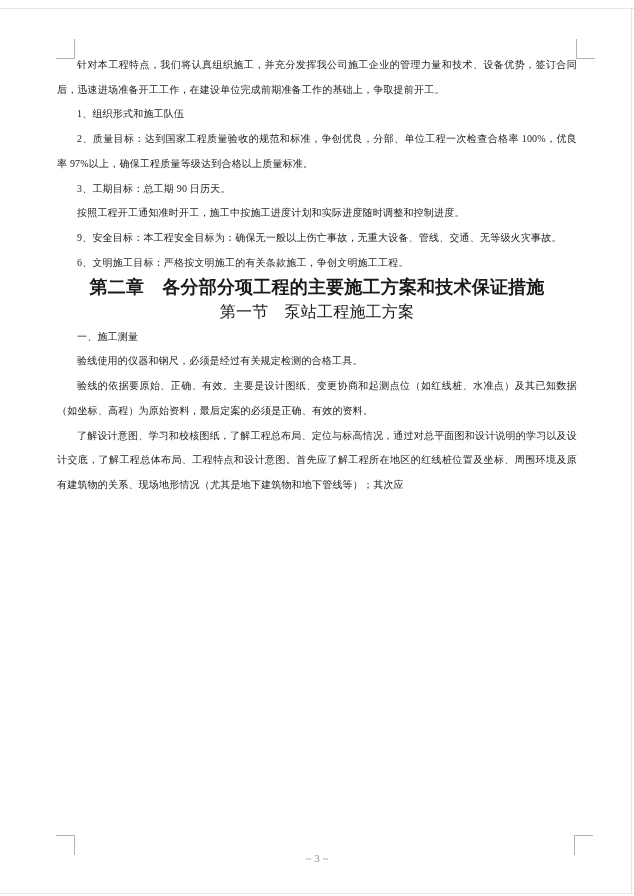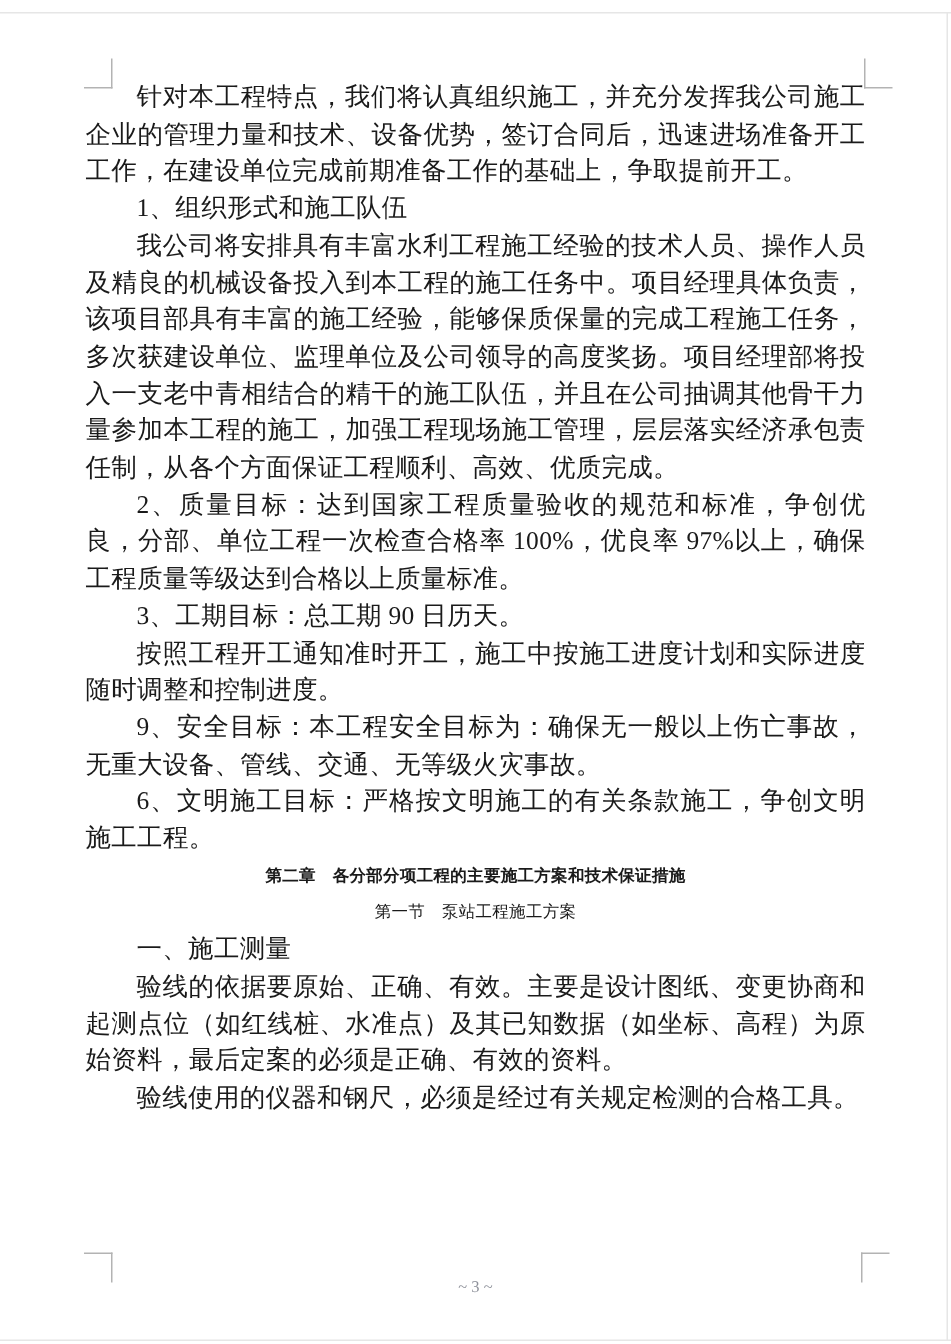--- a/index.html
+++ b/index.html
@@ -29,37 +29,37 @@
   .crop-mark.br { left: 574px; top: 835px; border-left: 1px solid #b3b3b3;  border-top: 1px solid #b3b3b3; }
 
   .content {
     position: absolute;
     left: 57px;
     top: 53px;
     width: 520px;
   }
   .para {
     margin: 0;
-    font-size: 17px;
+    font-size: 10px;
     line-height: 24.7px;
     color: #1a1a1a;
     text-align: justify;
     letter-spacing: 0.2px;
     word-break: break-all;
   }
   .para.body { text-indent: 2em; }
   .para.chapter-heading {
     text-align: center;
     font-weight: bold;
-    font-size: 11px;
+    font-size: 18px;
     text-indent: 0;
   }
   .para.section-heading {
     text-align: center;
-    font-size: 11px;
+    font-size: 16px;
     text-indent: 0;
   }
   .page-number {
     position: absolute;
     left: 0;
     top: 852px;
     width: 634px;
     text-align: center;
     font-size: 11px;
     color: #8e919a;
@@ -75,27 +75,27 @@
   <div class="edge edge-bottom"></div>
 
   <div class="crop-mark tl"></div>
   <div class="crop-mark tr"></div>
   <div class="crop-mark bl"></div>
   <div class="crop-mark br"></div>
 
   <div class="content">
       <p class="para body">针对本工程特点，我们将认真组织施工，并充分发挥我公司施工企业的管理力量和技术、设备优势，签订合同后，迅速进场准备开工工作，在建设单位完成前期准备工作的基础上，争取提前开工。</p>
       <p class="para body">1、组织形式和施工队伍</p>
-      <p class="para body">我公司将安排具有丰富水利工程施工经验的技术人员、操作人员及精良的机械设备投入到本工程的施工任务中。项目经理具体负责，该项目部具有丰富的施工经验，能够保质保量的完成工程施工任务，多次获建设单位、监理单位及公司领导的高度奖扬。项目经理部将投入一支老中青相结合的精干的施工队伍，并且在公司抽调其他骨干力量参加本工程的施工，加强工程现场施工管理，层层落实经济承包责任制，从各个方面保证工程顺利、高效、优质完成。</p>
       <p class="para body">2、质量目标：达到国家工程质量验收的规范和标准，争创优良，分部、单位工程一次检查合格率 100%，优良率 97%以上，确保工程质量等级达到合格以上质量标准。</p>
       <p class="para body">3、工期目标：总工期 90 日历天。</p>
       <p class="para body">按照工程开工通知准时开工，施工中按施工进度计划和实际进度随时调整和控制进度。</p>
       <p class="para body">9、安全目标：本工程安全目标为：确保无一般以上伤亡事故，无重大设备、管线、交通、无等级火灾事故。</p>
       <p class="para body">6、文明施工目标：严格按文明施工的有关条款施工，争创文明施工工程。</p>
       <p class="para chapter-heading">第二章　各分部分项工程的主要施工方案和技术保证措施</p>
       <p class="para section-heading">第一节　泵站工程施工方案</p>
       <p class="para body">一、施工测量</p>
+      <p class="para body">验线使用的仪器和钢尺，必须是经过有关规定检测的合格工具。</p>
       <p class="para body">验线的依据要原始、正确、有效。主要是设计图纸、变更协商和起测点位（如红线桩、水准点）及其已知数据（如坐标、高程）为原始资料，最后定案的必须是正确、有效的资料。</p>
-      <p class="para body">验线使用的仪器和钢尺，必须是经过有关规定检测的合格工具。</p>
+      <p class="para body">了解设计意图、学习和校核图纸，了解工程总布局、定位与标高情况，通过对总平面图和设计说明的学习以及设计交底，了解工程总体布局、工程特点和设计意图。首先应了解工程所在地区的红线桩位置及坐标、周围环境及原有建筑物的关系、现场地形情况（尤其是地下建筑物和地下管线等）；其次应</p>
     </div>
 
   <div class="page-number">~ 3 ~</div>
 </div>
 
 </body></html>

